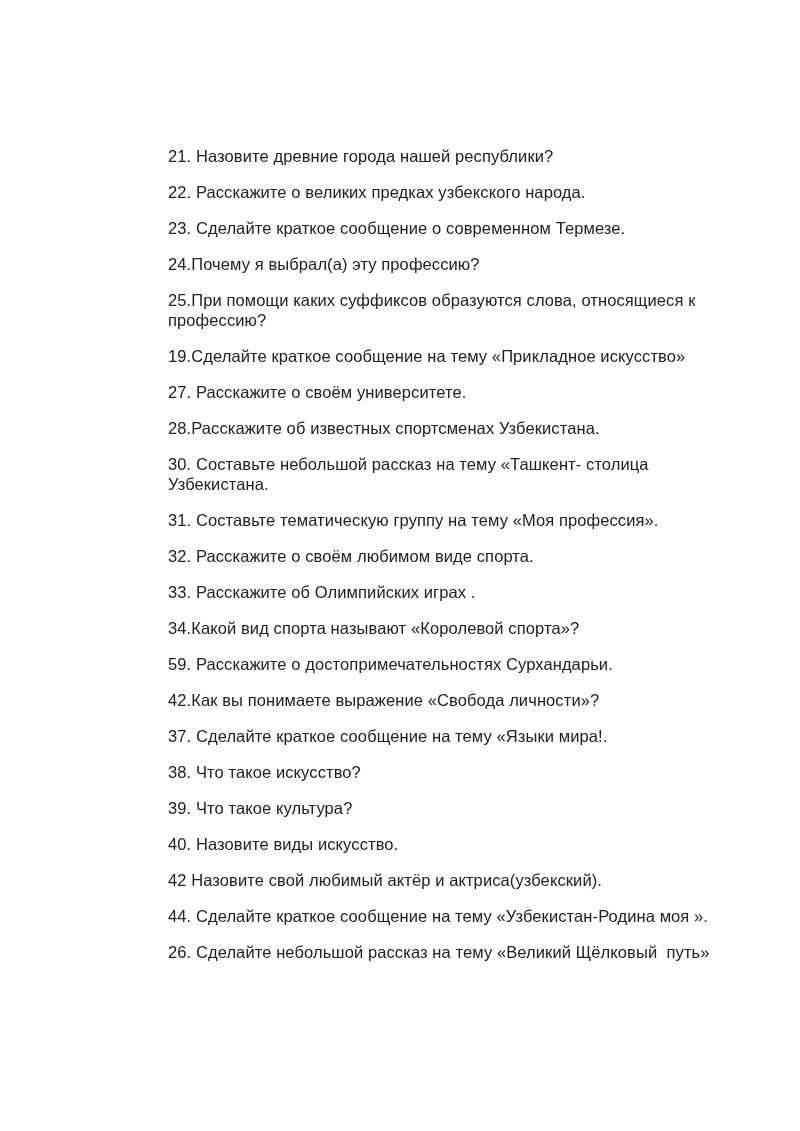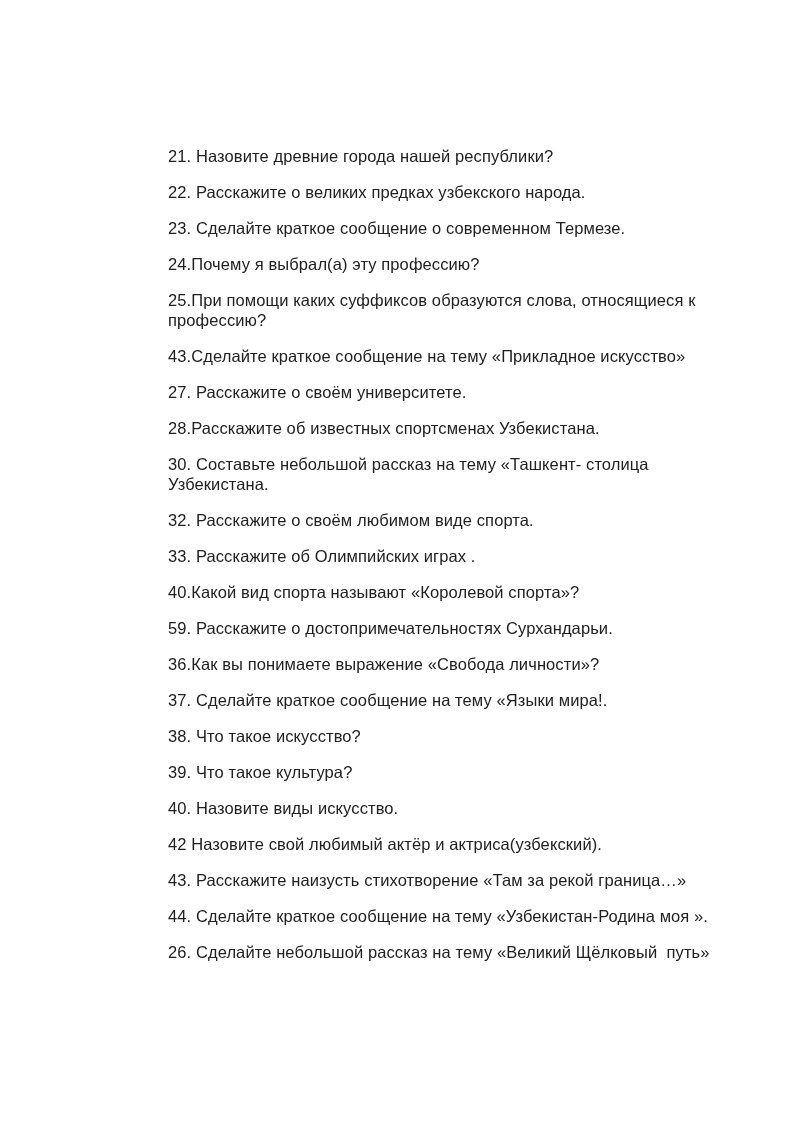--- a/index.html
+++ b/index.html
@@ -35,31 +35,31 @@
 </head>
 <body>
 
 <div class="page">
   <div class="question-list">
     <p class="question-item">21. Назовите древние города нашей республики?</p>
     <p class="question-item">22. Расскажите о великих предках узбекского народа.</p>
     <p class="question-item">23. Сделайте краткое сообщение о современном Термезе.</p>
     <p class="question-item">24.Почему я выбрал(а) эту профессию?</p>
     <p class="question-item">25.При помощи каких суффиксов образуются слова, относящиеся к профессию?</p>
-    <p class="question-item">43.Сделайте краткое сообщение на тему «Прикладное искусство»</p>
+    <p class="question-item">19.Сделайте краткое сообщение на тему «Прикладное искусство»</p>
     <p class="question-item">27. Расскажите о своём университете.</p>
     <p class="question-item">28.Расскажите об известных спортсменах Узбекистана.</p>
     <p class="question-item">30. Составьте небольшой рассказ на тему «Ташкент- столица Узбекистана.</p>
+    <p class="question-item">31. Составьте тематическую группу на тему «Моя профессия».</p>
     <p class="question-item">32. Расскажите о своём любимом виде спорта.</p>
     <p class="question-item">33. Расскажите об Олимпийских играх .</p>
-    <p class="question-item">40.Какой вид спорта называют «Королевой спорта»?</p>
+    <p class="question-item">34.Какой вид спорта называют «Королевой спорта»?</p>
     <p class="question-item">59. Расскажите о достопримечательностях Сурхандарьи.</p>
-    <p class="question-item">36.Как вы понимаете выражение «Свобода личности»?</p>
+    <p class="question-item">42.Как вы понимаете выражение «Свобода личности»?</p>
     <p class="question-item">37. Сделайте краткое сообщение на тему «Языки мира!.</p>
     <p class="question-item">38. Что такое искусство?</p>
     <p class="question-item">39. Что такое культура?</p>
     <p class="question-item">40. Назовите виды искусство.</p>
     <p class="question-item">42 Назовите свой любимый актёр и актриса(узбекский).</p>
-    <p class="question-item">43. Расскажите наизусть стихотворение «Там за рекой граница…»</p>
     <p class="question-item">44. Сделайте краткое сообщение на тему «Узбекистан-Родина моя ».</p>
     <p class="question-item">26. Сделайте небольшой рассказ на тему «Великий Щёлковый  путь»</p>
   </div>
 </div>
 
 </body></html>

